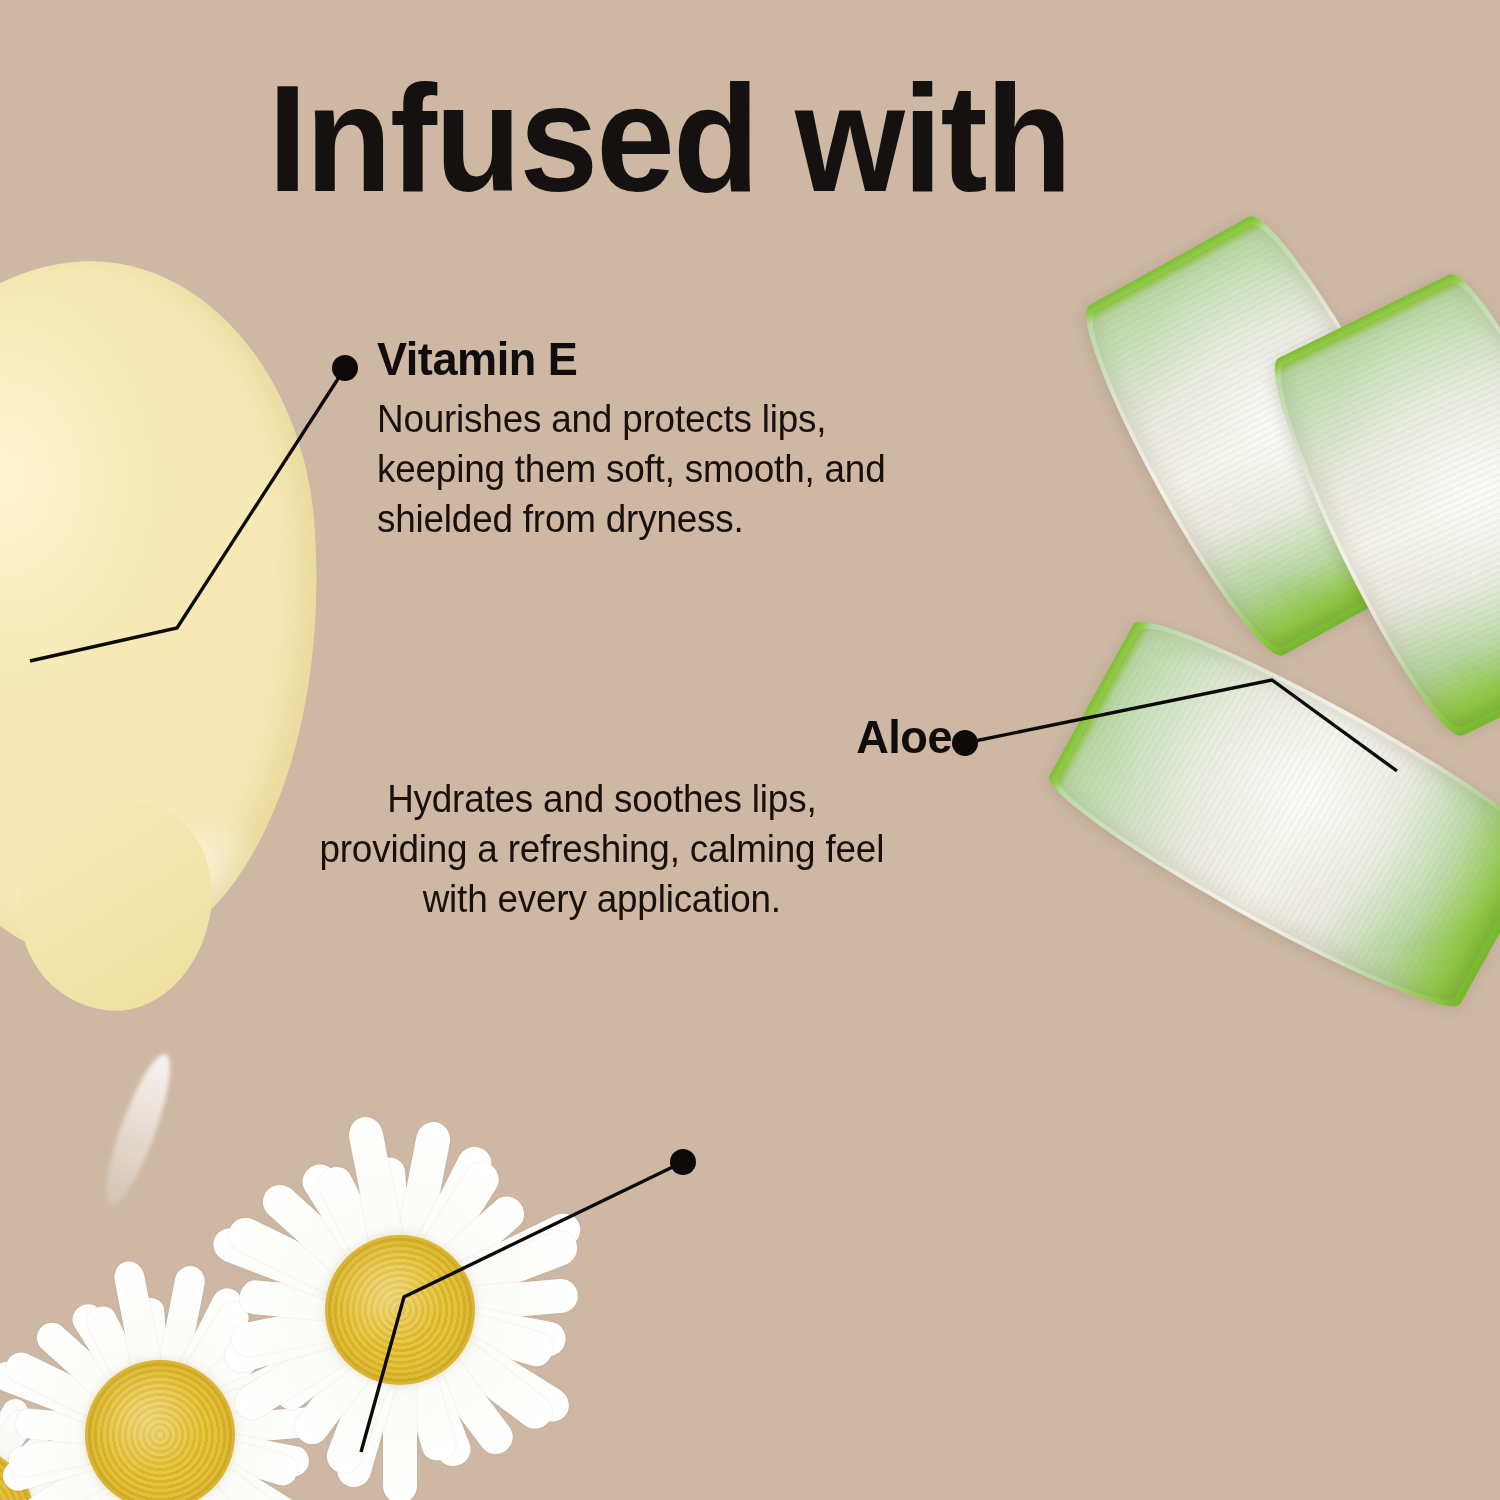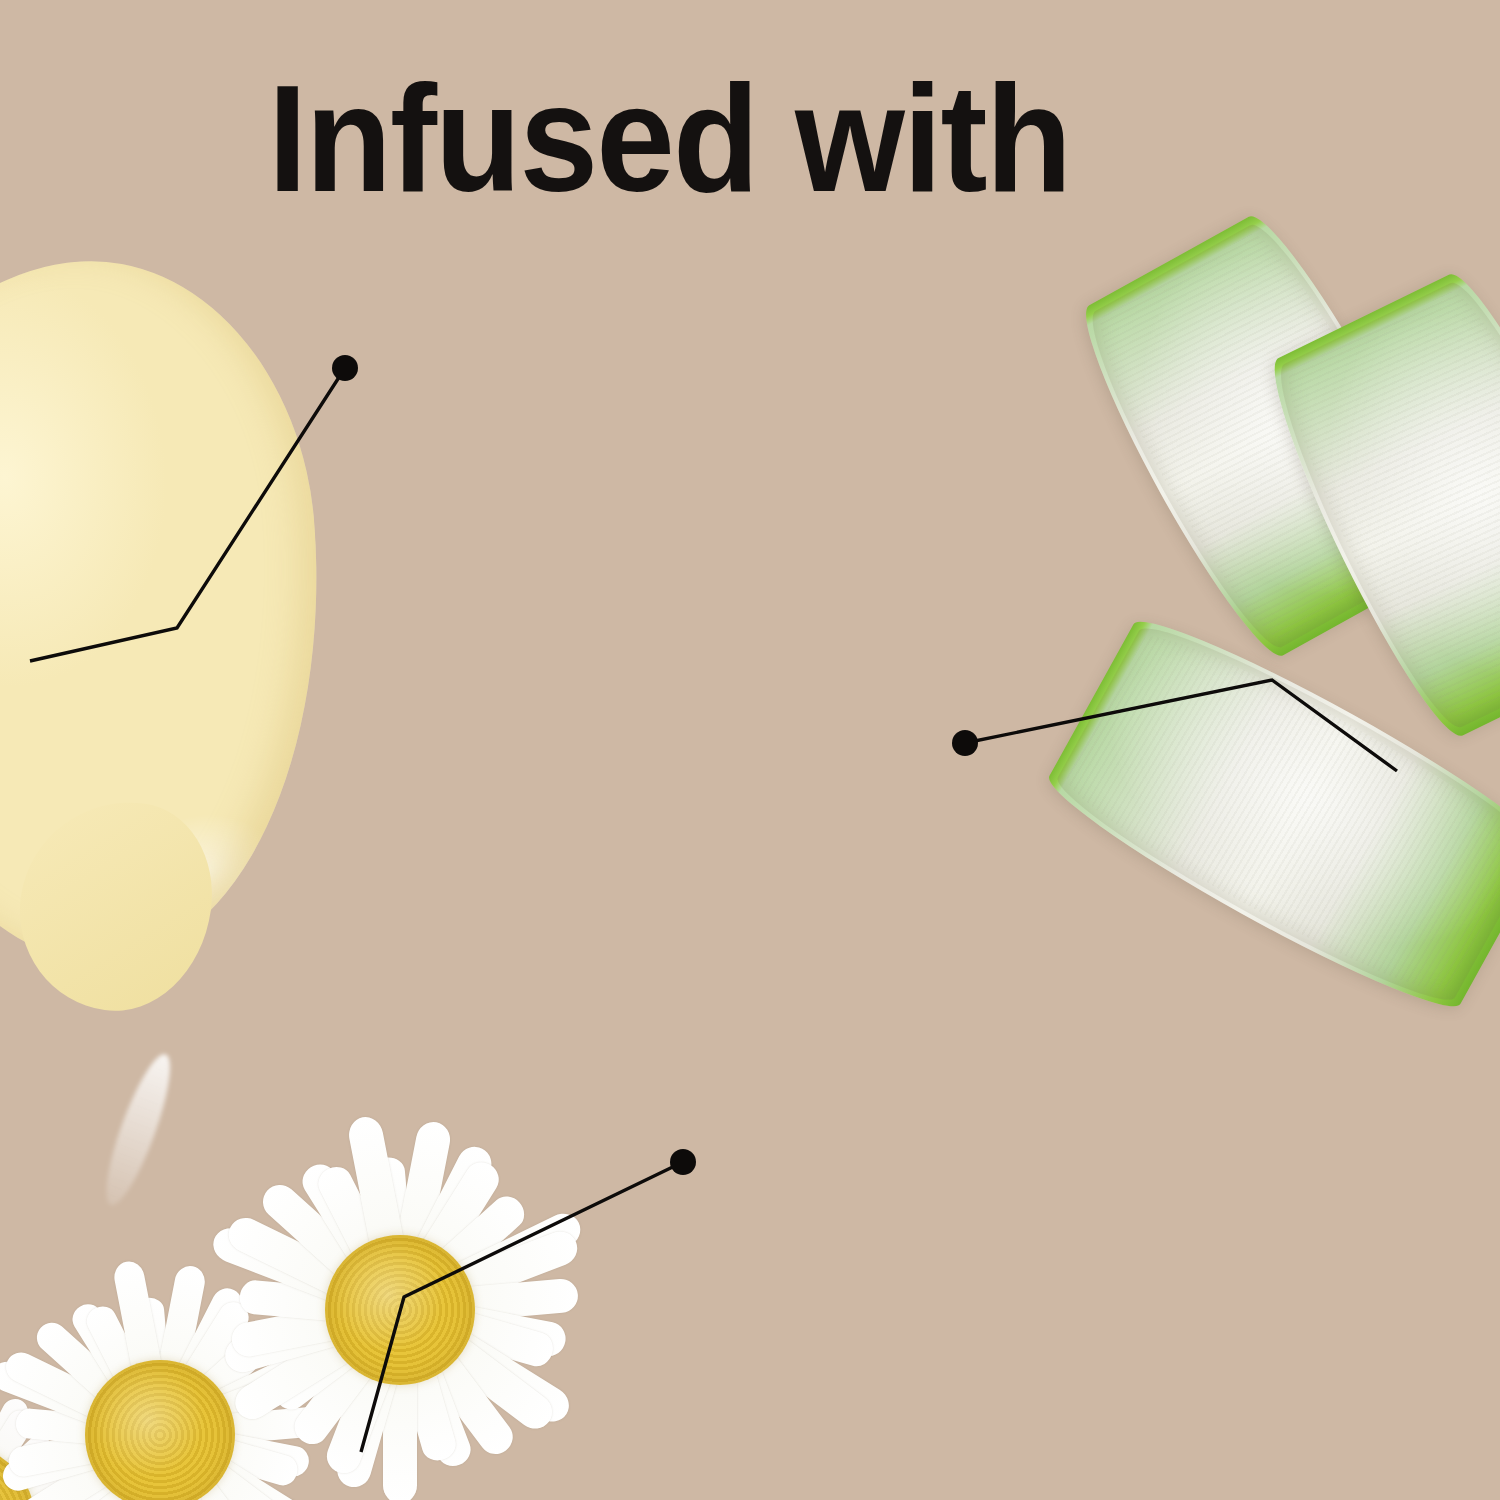--- a/index.html
+++ b/index.html
@@ -294,16 +294,32 @@
     <g>
       <path class="leader-path" id="lead-cham" d="M683,1162 L404,1297 L361,1452"></path>
       <circle class="leader-dot" id="dot-cham" r="13" cx="683" cy="1162"></circle>
     </g>
   </svg>
 
   <div class="layer text">
 
     <div id="headline">Infused with</div>
 
-
+    <div class="block" id="block-vitamin-e">
+      <div class="heading">Vitamin E</div>
+      <div class="body">
+        <span>Nourishes and protects lips,</span>
+        <span>keeping them soft, smooth, and</span>
+        <span>shielded from dryness.</span>
+      </div>
+    </div>
+
+    <div class="block" id="block-aloe">
+      <div class="heading">Aloe</div>
+      <div class="body">
+        <span>Hydrates and soothes lips,</span>
+        <span>providing a refreshing, calming feel</span>
+        <span>with every application.</span>
+      </div>
+    </div>
 
   </div>
 </div>
 
 </body></html>

